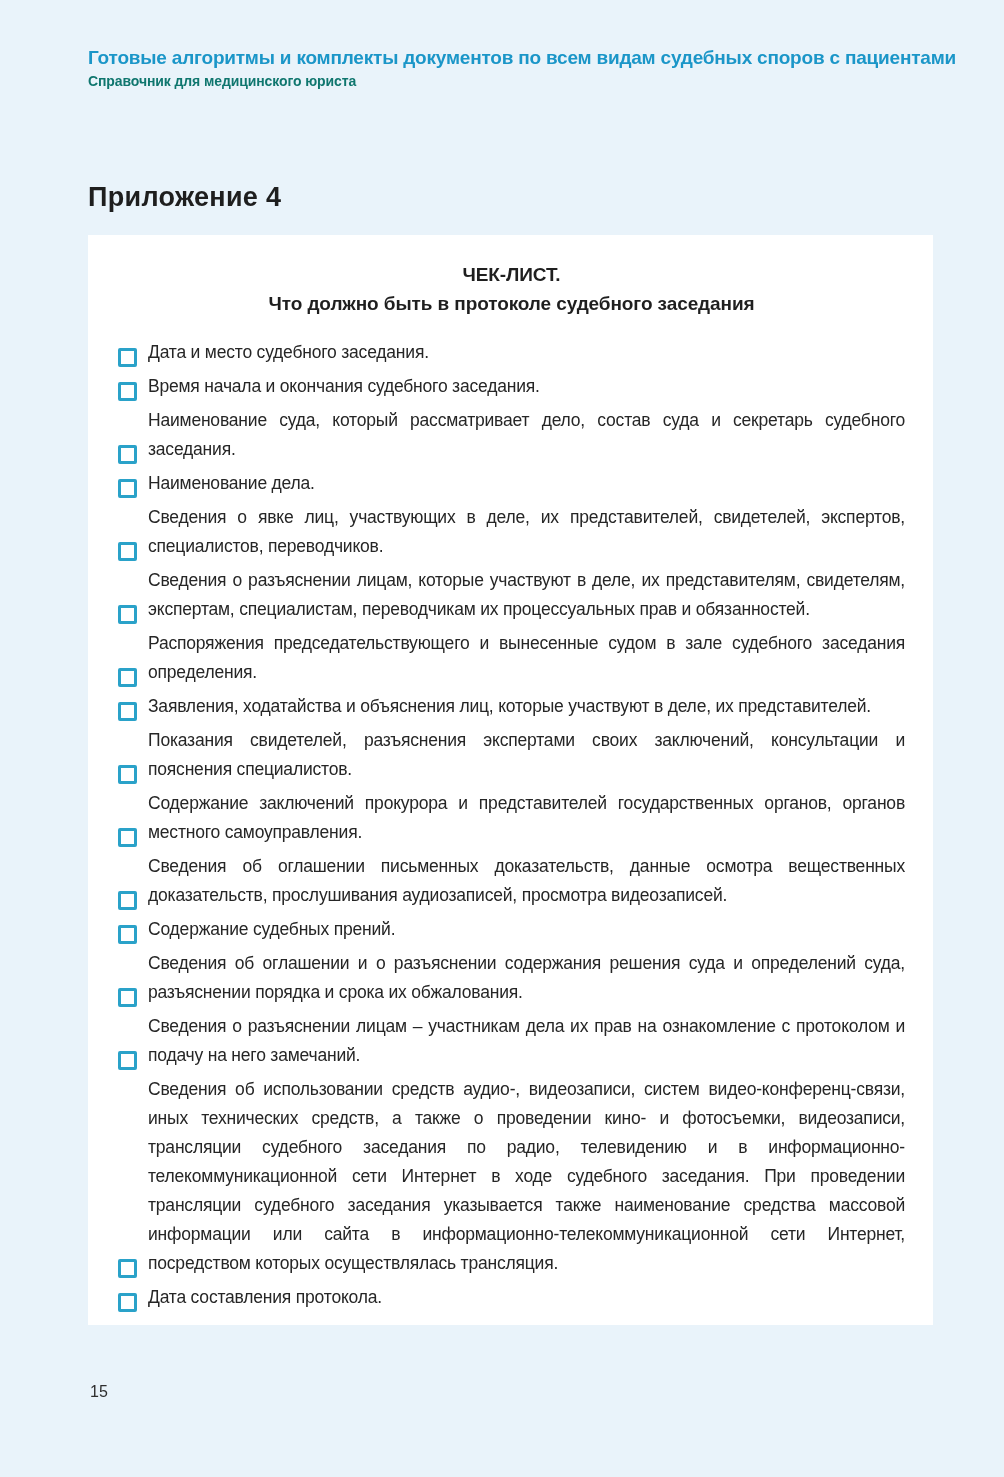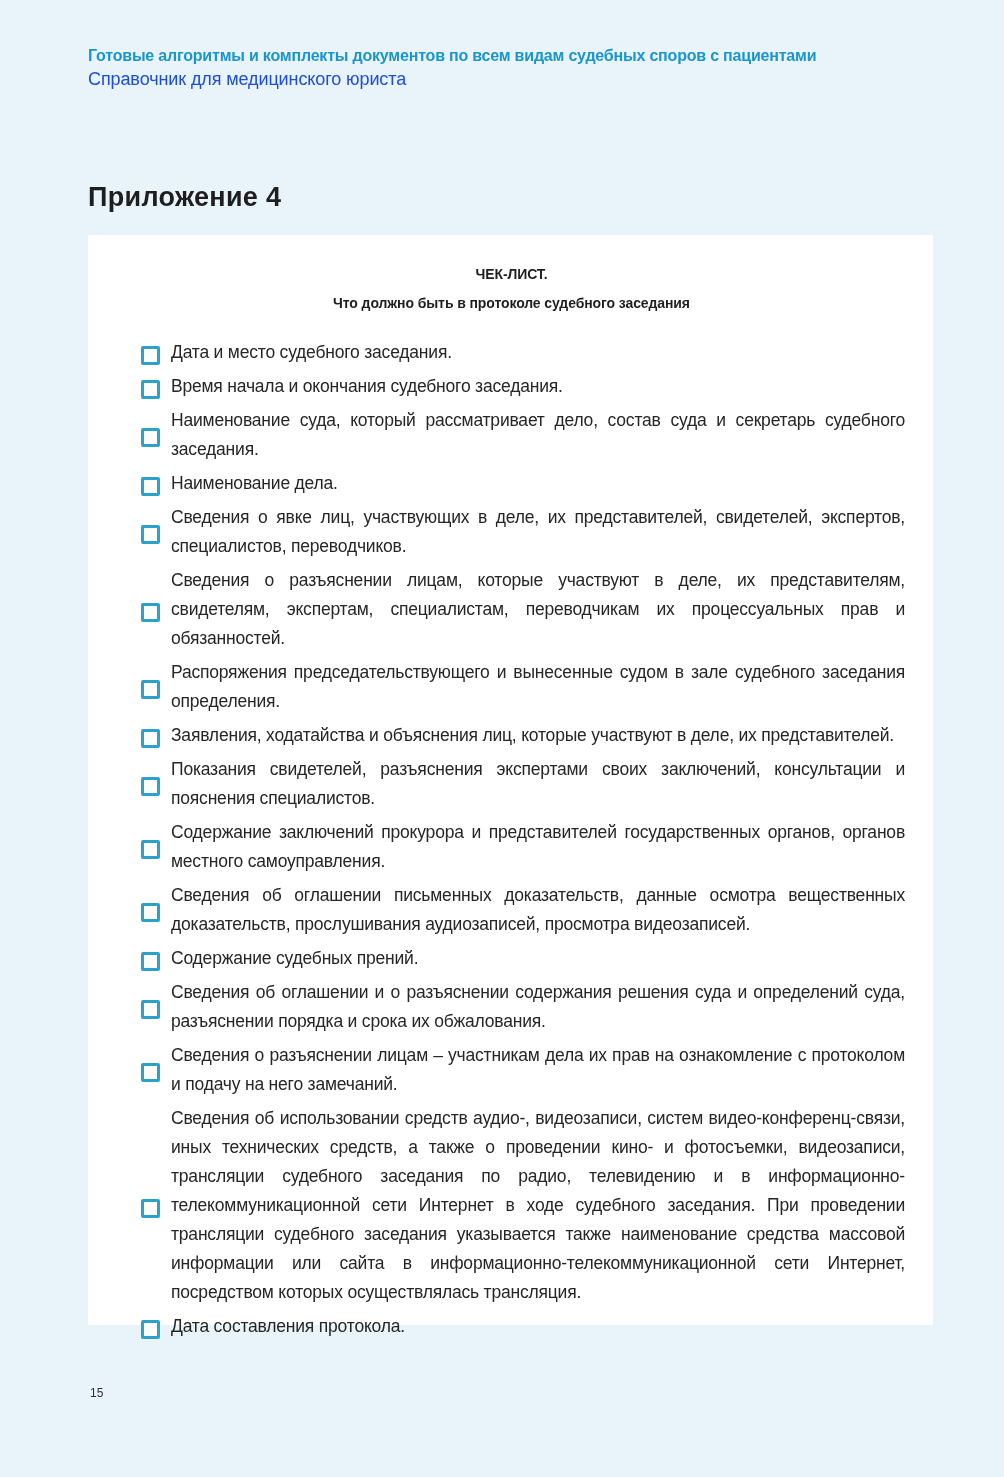--- a/index.html
+++ b/index.html
@@ -12,29 +12,30 @@
   }
   .doc-header {
     position: absolute;
     left: 88px;
     top: 47px;
     width: 860px;
   }
   .doc-header-title {
     color: #1b96c8;
     font-weight: bold;
-    font-size: 16px;
+    font-size: 19px;
     letter-spacing: -0.2px;
     white-space: nowrap;
   }
   .doc-header-subtitle {
-    color: #1d4ed8;
-    font-size: 18px;
+    color: #0f766e;
+    font-size: 14px;
     margin-top: 4px;
     letter-spacing: -0.1px;
+    font-weight: bold;
   }
   .section-title {
     position: absolute;
     left: 88px;
     top: 182px;
     font-size: 27px;
     font-weight: bold;
     color: #1e1e1e;
     letter-spacing: 0.3px;
   }
@@ -44,32 +45,31 @@
     top: 235px;
     width: 845px;
     height: 1090px;
     background: #ffffff;
     padding: 25px 28px 0 30px;
   }
   .card-heading,
   .card-subheading {
     text-align: center;
     font-weight: bold;
-    font-size: 14px;
+    font-size: 19px;
     color: #1f1f1f;
     line-height: 29px;
     letter-spacing: -0.1px;
   }
   .card-subheading { margin-bottom: 20px; }
   .items { width: 100%; }
   .item {
     display: flex;
-    align-items: center;
+    align-items: flex-end;
     margin-bottom: 5px;
-    margin-left: 23px;
   }
   .checkbox {
     flex: 0 0 auto;
     width: 19px;
     height: 19px;
     border: 3px solid #2aa2c9;
     border-radius: 2px;
     background: #ffffff;
     margin: 5px 11px 0 0;
   }
@@ -82,21 +82,21 @@
     letter-spacing: -0.2px;
     hyphens: manual;
     -webkit-hyphens: manual;
   }
   .page-footer {
     position: absolute;
     left: 90px;
     top: 1383px;
   }
   .page-number {
-    font-size: 12px;
+    font-size: 16px;
     color: #2e2e2e;
   }
 </style>
 </head>
 <body>
 
 <div class="page">
 
   <header class="doc-header">
     <div class="doc-header-title">Готовые алгоритмы и комплекты документов по всем видам судебных споров с пациентами</div>

